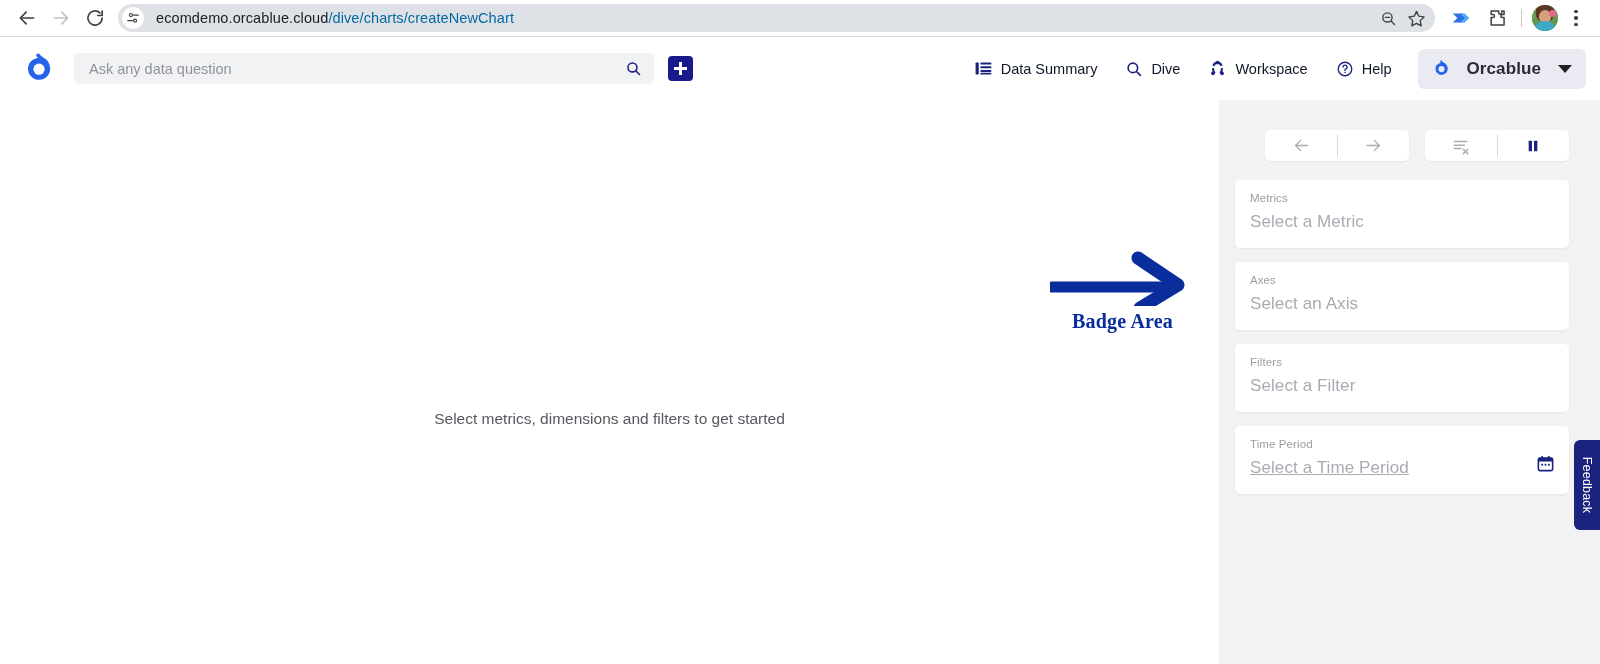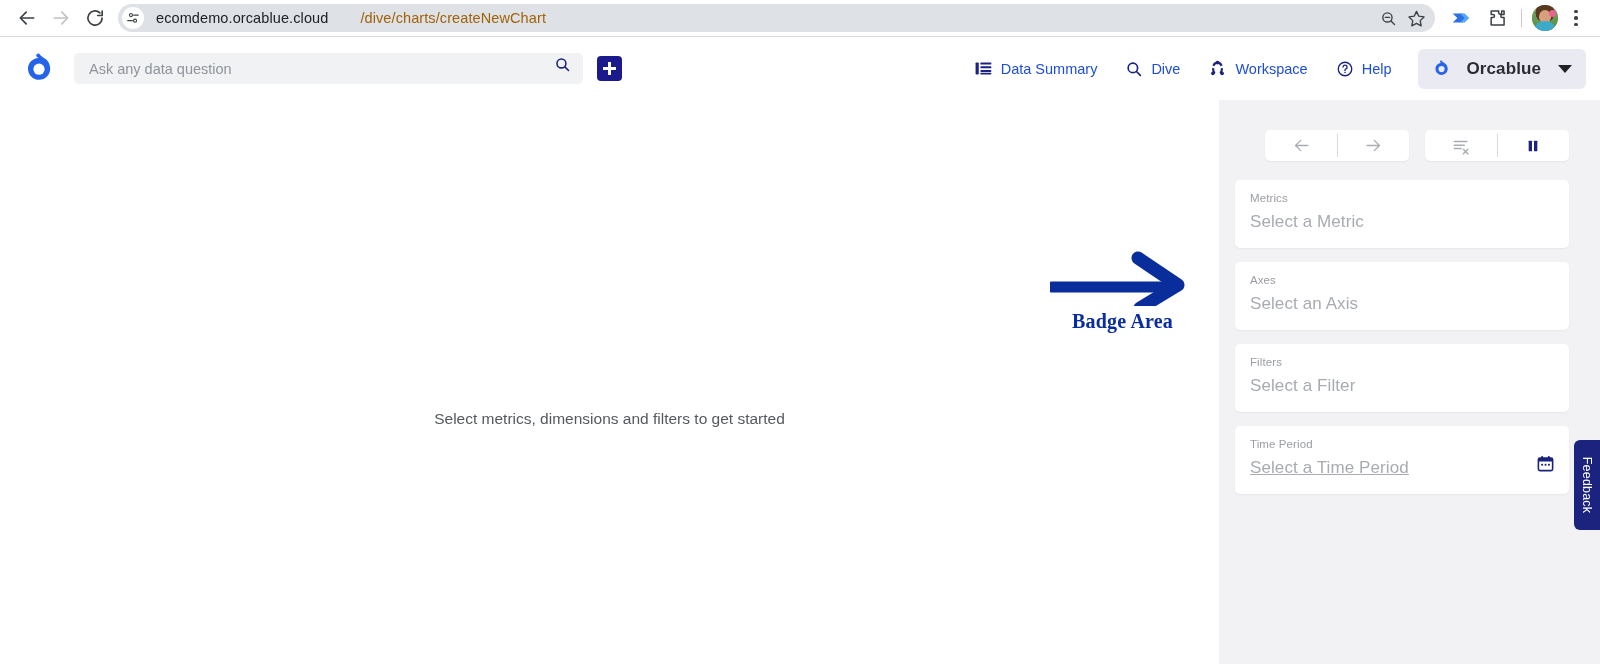--- a/index.html
+++ b/index.html
@@ -48,21 +48,21 @@
   }
   .url-text {
     font-size: 14.5px;
     color: #202124;
     margin-left: 12px;
     white-space: nowrap;
     overflow: hidden;
     flex: 1 1 auto;
     letter-spacing: 0.1px;
   }
-  .url-text .dim { color: #a16207; margin-left: 32px; }
+  .url-text .dim { color: #0369a1; }
   .omni-action {
     width: 26px; height: 26px;
     display: flex; align-items: center; justify-content: center;
     flex: 0 0 auto;
     margin-left: 2px;
   }
   .ext-btn {
     width: 30px; height: 30px;
     display: flex; align-items: center; justify-content: center;
     flex: 0 0 auto;
@@ -114,25 +114,26 @@
     height: 63px;
     background: #ffffff;
     display: flex;
     align-items: center;
     padding: 0 14px 0 18px;
     position: relative;
   }
   .brand-logo { width: 40px; height: 40px; flex: 0 0 auto; margin-right: 16px; }
 
   .search-wrap {
-    width: 509px;
+    width: 580px;
     height: 31px;
     background: #f1f2f4;
     border-radius: 5px;
     display: flex;
+    align-items: center;
     padding: 0 10px 0 15px;
     flex: 0 0 auto;
   }
   .search-input {
     flex: 1 1 auto;
     border: none;
     outline: none;
     background: transparent;
     font-family: "Liberation Sans", sans-serif;
     font-size: 14.5px;
@@ -156,21 +157,21 @@
   .plus-glyph:after  { content:""; position:absolute; top:0; left:5px; height:13px; width:3px; background:#fff; }
 
   .nav-spacer { flex: 1 1 auto; }
 
   .nav-menu { display: flex; align-items: center; gap: 0; flex: 0 0 auto; }
   .nav-item {
     display: flex; align-items: center;
     gap: 8px;
     padding: 8px 14px;
     font-size: 14.5px;
-    color: #1d4ed8;
+    color: #0f172a;
     white-space: nowrap;
   }
   .nav-item svg { display: block; flex: 0 0 auto; }
 
   .workspace-pill {
     display: flex; align-items: center;
     gap: 15px;
     background: #eaeaf2;
     border-radius: 6px;
     padding: 9px 14px 9px 12px;

